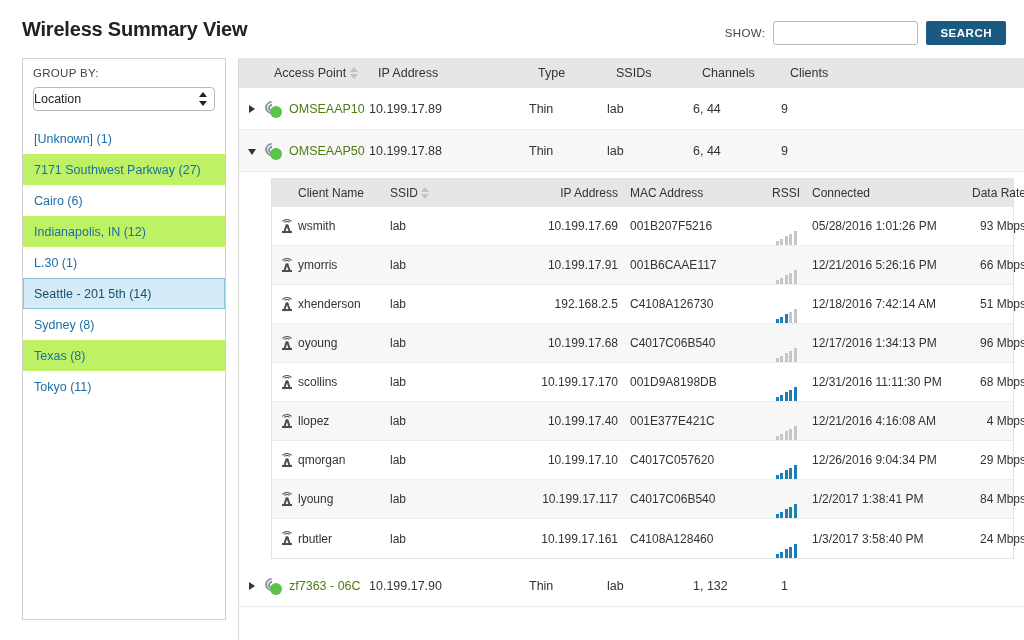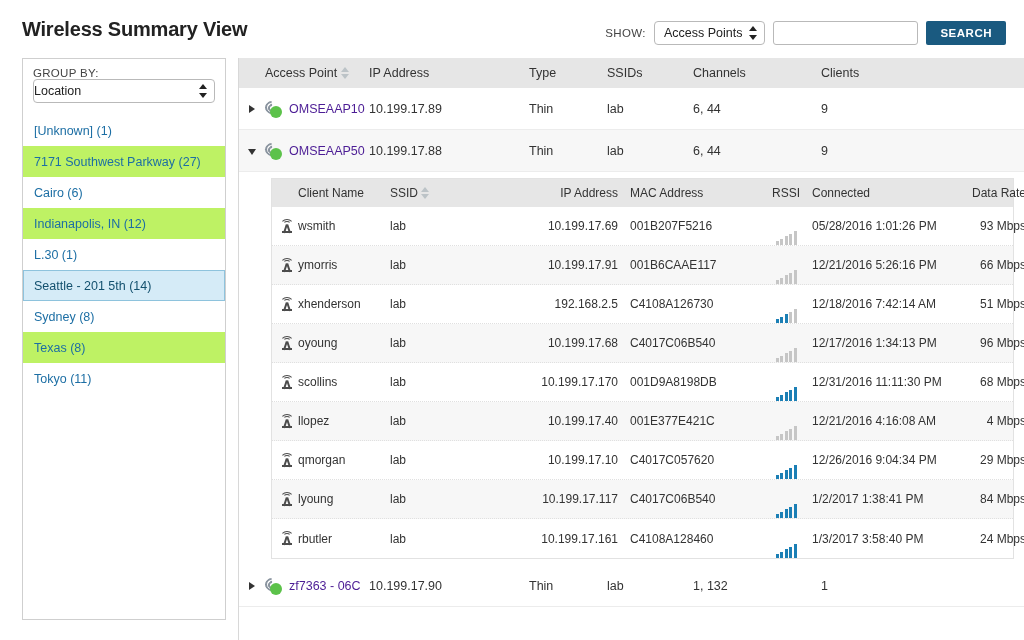--- a/index.html
+++ b/index.html
@@ -71,21 +71,21 @@
   }
 
   
   .sidebar {
     position: absolute; left: 22px; top: 58px;
     width: 204px; height: 562px;
     border: 1px solid #cfcfcf; background: #ffffff;
   }
   .groupby-wrap { padding: 8px 10px 6px 10px; }
   .groupby-label {
-    font-size: 11.5px; color: #444; letter-spacing: .3px; margin-bottom: 0;
+    font-size: 11.5px; color: #444; letter-spacing: .3px; margin-bottom: 8px;
   }
   .groupby-select {
     position: relative;
     border: 1px solid #b9b9b9; border-radius: 4px;
     background: #fff; height: 24px;
     padding: 0 22px 0 0; font-size: 12.5px; color: #222;
     display: flex; align-items: center; cursor: pointer;
   }
   .group-list { margin-top: 6px; }
   .group-item {
@@ -107,40 +107,40 @@
   .main {
     position: absolute; left: 238px; top: 58px;
     width: 786px; height: 582px;
     background: #ffffff;
     border-left: 1px solid #d8d8d8;
     overflow: hidden;
   }
   .ap-header {
     display: flex; align-items: center;
     height: 30px; background: #e6e6e6;
-    font-size: 12.5px; color: #333; font-weight: normal;
+    font-size: 12.5px; color: #333; font-weight: normal; padding-left: 9px;
   }
   .ap-row {
     display: flex; align-items: center;
     height: 42px; font-size: 12.5px;
     border-bottom: 1px solid #ececec;
   }
   .ap-row.alt { background: #f7f7f7; }
   .c-toggle { width: 26px; flex: 0 0 26px; text-align: center; }
   .c-ap     { width: 104px; flex: 0 0 104px; display: flex; align-items: center; gap: 4px; }
   .c-ip     { width: 160px; flex: 0 0 160px; }
   .c-type   { width: 78px;  flex: 0 0 78px; }
   .c-ssid   { width: 86px;  flex: 0 0 86px; }
   .c-chan   { width: 88px;  flex: 0 0 88px; }
-  .c-cli    { width: 80px;  flex: 0 0 80px; margin-left: 40px; }
+  .c-cli    { width: 80px;  flex: 0 0 80px; }
 
   .ap-header .c-ap { padding-left: 0; }
   .hdr-cell { display: flex; align-items: center; gap: 4px; }
 
-  .ap-name { color: #4c1d95; white-space: nowrap; }
+  .ap-name { color: #4d7c0f; white-space: nowrap; }
 
   .caret {
     display: inline-block; width: 0; height: 0; cursor: pointer;
   }
   .caret.right {
     border-top: 4.5px solid transparent; border-bottom: 4.5px solid transparent;
     border-left: 6px solid #333;
   }
   .caret.down {
     border-left: 4.5px solid transparent; border-right: 4.5px solid transparent;
@@ -240,27 +240,20 @@
 <body>
 
 <div class="page">
 
   <div class="topbar">
     <div class="page-title">Wireless Summary View</div>
 
     <div class="show-group">
       <span class="show-label">SHOW:</span>
 
-      <div class="show-select">
-        <span>Access Points</span>
-        <span class="spin-arrows">
-          <i class="up"></i>
-            <i class="dn"></i>
-        </span>
-      </div>
 
       <input class="search-input" type="text" value="" style="">
 
       <button class="search-btn">SEARCH</button>
     </div>
   </div>
 
   <div class="sidebar">
     <div class="groupby-wrap">
       <div class="groupby-label">GROUP BY:</div>

